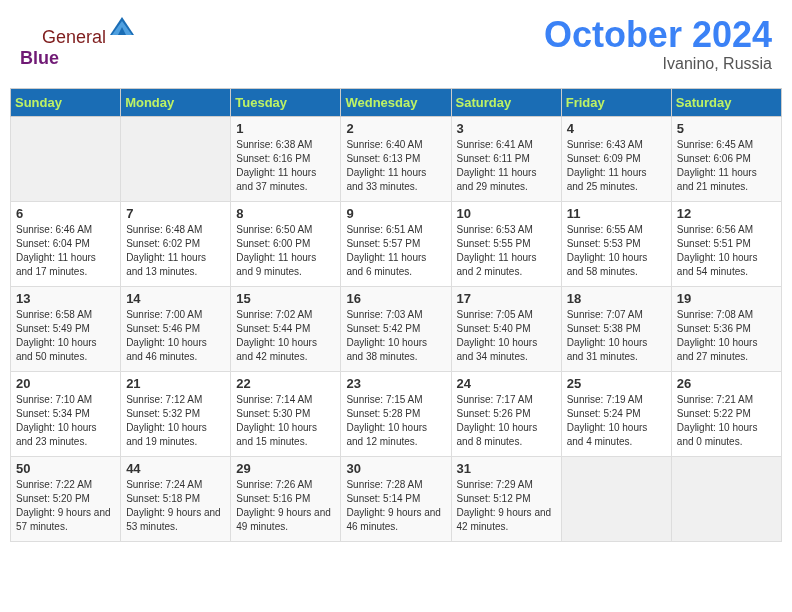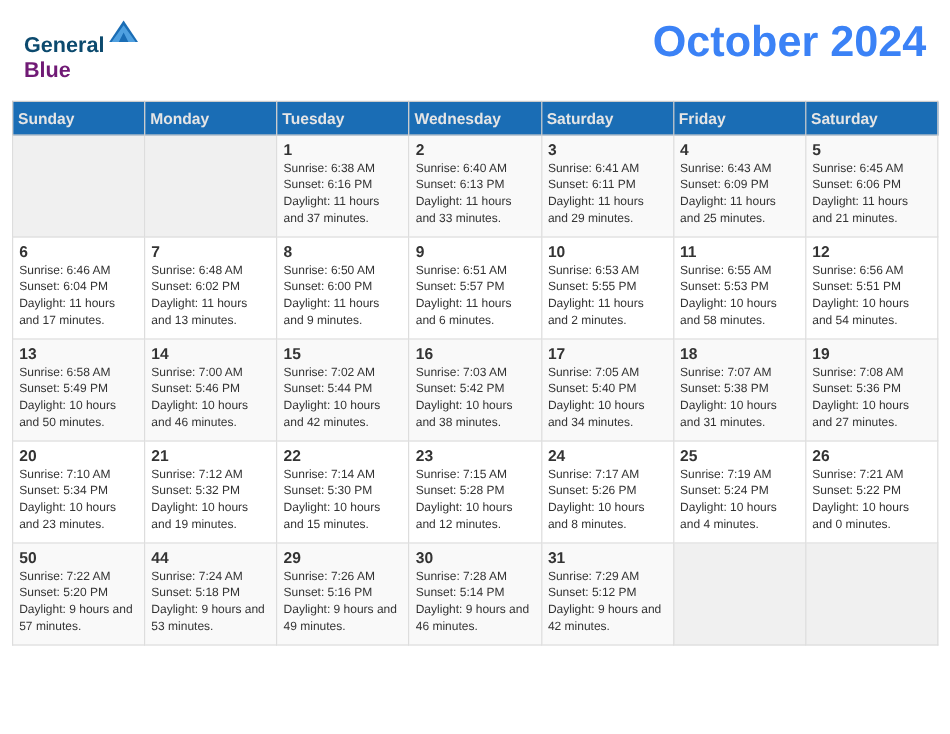--- a/index.html
+++ b/index.html
@@ -16,22 +16,23 @@
       align-items: flex-start;
       margin-bottom: 10px;
       padding: 5px 10px;
     }
     .logo {
       display: flex;
       align-items: center;
     }
     .logo-text-general {
       font-size: 18px;
-      font-weight: bold;
-      color: #0c4a6e;
+      font-weight: normal;
+      color: #7f1d1d;
+      margin-left: 22px;
     }
     .logo-text-blue {
       font-size: 18px;
       font-weight: bold;
       color: #701a75;
     }
     .logo-icon {
       width: 28px;
       height: 28px;
       margin-left: 2px;
@@ -48,21 +49,21 @@
     .location {
       font-size: 16px;
       color: #555;
     }
     table {
       width: 100%;
       border-collapse: collapse;
     }
     thead tr th {
       background-color: #1a6db5;
-      color: #e5e5e5;
+      color: #bef264;
       font-size: 13px;
       font-weight: bold;
       padding: 6px 4px;
       text-align: left;
       border: 1px solid #ccc;
     }
     tbody tr td {
       width: 14.28%;
       vertical-align: top;
       padding: 4px 5px;
@@ -100,20 +101,21 @@
       <span class="logo-text-general">General</span><svg class="logo-icon" viewBox="0 0 28 28">
           <polygon points="14,2 26,20 2,20" fill="#1a6db5"></polygon>
           <polygon points="14,6 24,20 18,20 14,12 10,20 4,20" fill="#4fa0e0"></polygon>
         </svg>
       <br>
       <span class="logo-text-blue">Blue</span>
     </div>
   </div>
   <div class="title-block">
     <div class="month-title">October 2024</div>
+    <div class="location">Ivanino, Russia</div>
   </div>
 </div>
 
 <table>
   <thead>
     <tr>
     <th>Sunday</th>
         <th>Monday</th>
         <th>Tuesday</th>
         <th>Wednesday</th>

